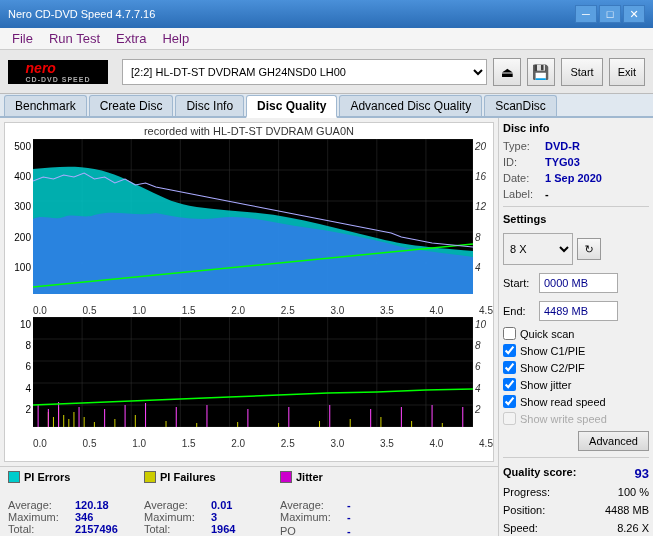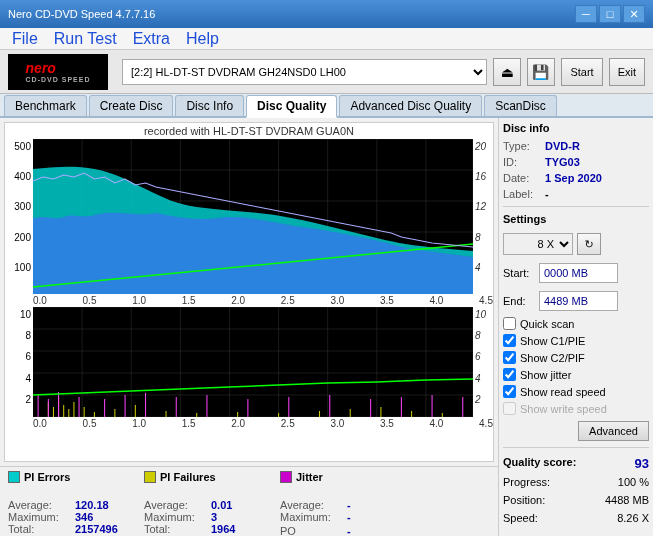--- a/index.html
+++ b/index.html
@@ -31,37 +31,37 @@
       background: #f5f5f5;
       height: 22px;
       display: flex;
       align-items: center;
       padding: 0 4px;
       border-bottom: 1px solid #ccc;
     }
     .menu-item {
       padding: 2px 8px;
       cursor: pointer;
-      font-size: 16px;
-      color: #1d4ed8;
+      font-size: 13px;
+      color: #701a75;
     }
 
     
     #toolbar {
       background: #e8e8e8;
       height: 44px;
       display: flex;
       align-items: center;
       padding: 4px 8px;
       border-bottom: 1px solid #bbb;
       gap: 6px;
     }
     #nero-logo {
       width: 100px;
-      height: 36px;
+      height: 24px;
       background: #000;
       display: flex;
       align-items: center;
       justify-content: center;
       color: white;
       font-size: 9px;
       font-weight: bold;
       margin-right: 8px;
     }
     .nero-logo-inner {
@@ -171,21 +171,21 @@
       flex: 1;
       background: #000;
       position: relative;
       overflow: hidden;
     }
 
     
     .x-axis {
       display: flex;
       justify-content: space-between;
-      padding: 1px 0 1px 28px;
+      padding: 11px 0 1px 28px;
       font-size: 10px;
       color: #333;
     }
 
     
     #right-panel {
       width: 155px;
       padding: 4px;
       background: #f0f0f0;
       border-left: 1px solid #ccc;
@@ -214,25 +214,24 @@
 
     .settings-row {
       display: flex;
       align-items: center;
       gap: 4px;
       margin: 2px 0;
     }
 
     .speed-select {
       width: 70px;
-      height: 22px;
+      height: 32px;
       border: 1px solid #aaa;
       font-size: 11px;
       padding: 1px 2px;
-      text-align: right;
     }
 
     .mb-input {
       width: 79px;
       height: 20px;
       border: 1px solid #aaa;
       font-size: 11px;
       padding: 1px 4px;
       background: white;
       color: #00008b;

